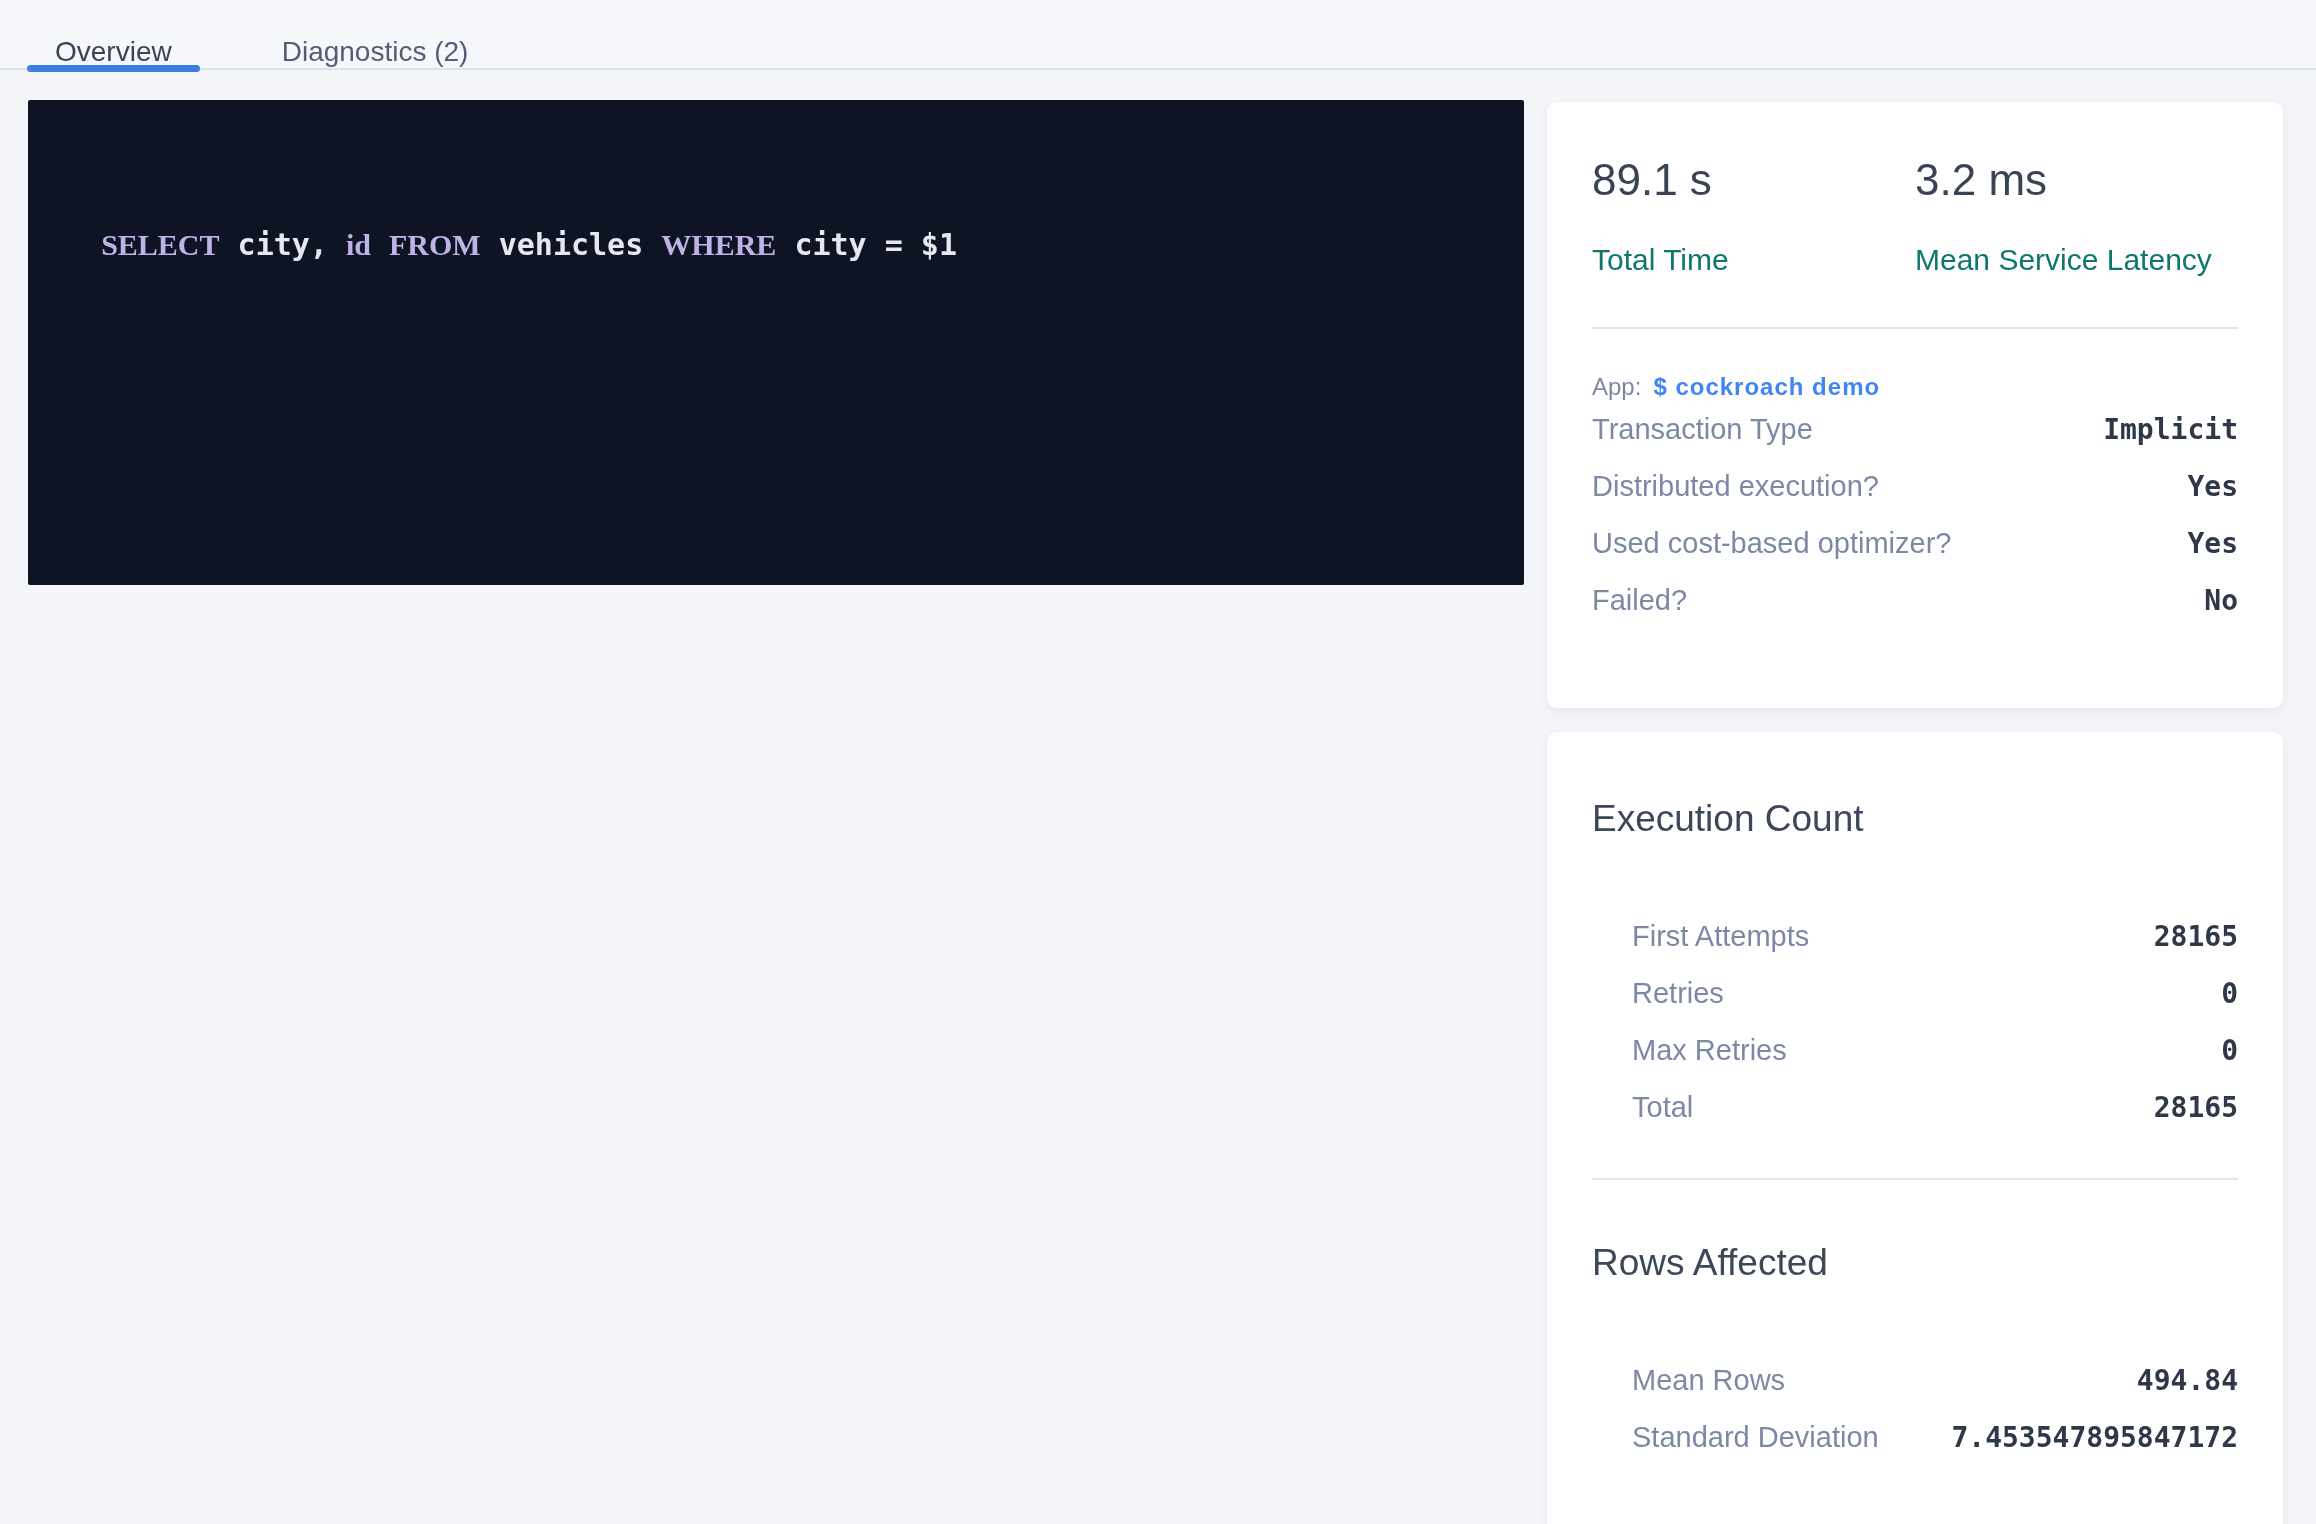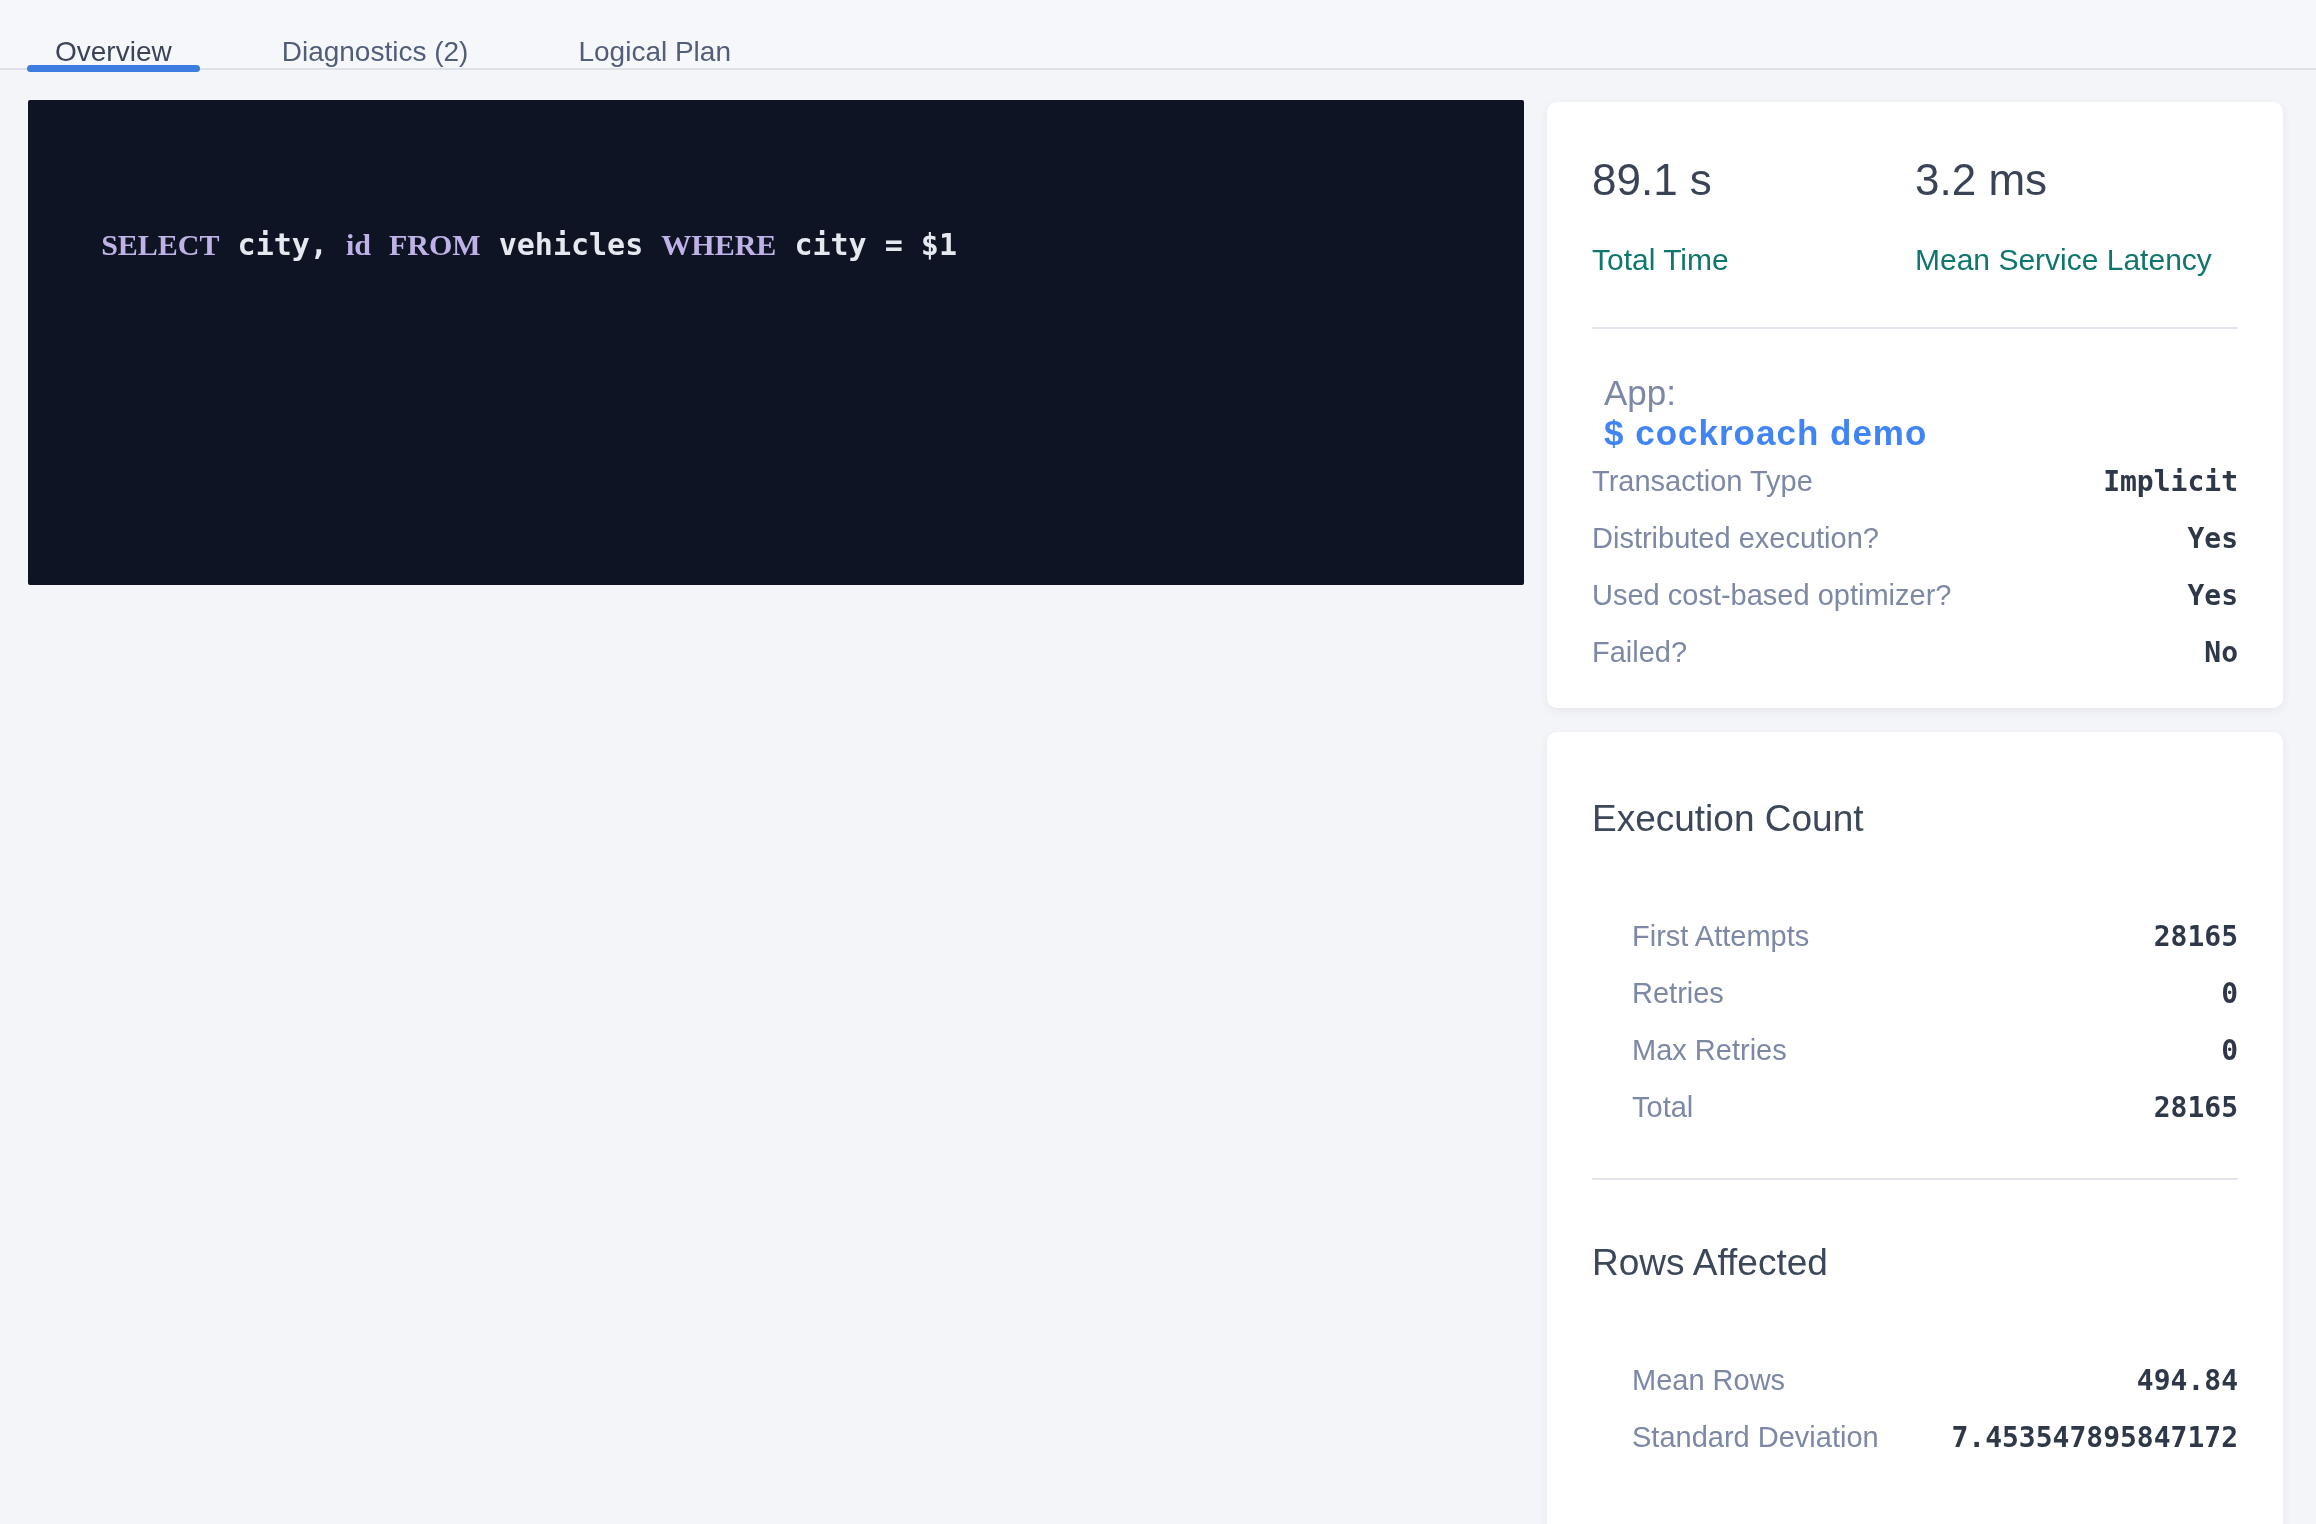--- a/index.html
+++ b/index.html
@@ -91,22 +91,21 @@
   .divider {
     border: none;
     border-top: 2px solid #e2e5ec;
   }
   .divider-summary { margin-top: 50px; }
 
   .app-row {
     margin-top: 44px;
     display: flex;
     align-items: baseline;
-    font-size: 35px;
-    flex-direction: column;
+    font-size: 24px;
   }
   .app-label { color: #7d88a6; }
   .app-link {
     color: #4184f3;
     font-weight: 700;
     margin-left: 12px;
     text-decoration: none;
     cursor: pointer;
     letter-spacing: 1px;
   }
@@ -143,23 +142,20 @@
 <nav class="tabbar">
 
     <div class="tab active">
       <span>Overview</span>
     </div>
 
     <div class="tab">
       <span>Diagnostics (2)</span>
     </div>
 
-    <div class="tab">
-      <span>Logical Plan</span>
-    </div>
 
   </nav>
 
 <section class="sql-box">
   <code class="sql-code">
     
   <span class="tok-keyword">SELECT</span><span> city, </span><span class="tok-keyword">id</span><span> </span><span class="tok-keyword">FROM</span><span> vehicles </span><span class="tok-keyword">WHERE</span><span> city = $1</span></code>
 </section>
 
 <section class="card card-summary">

